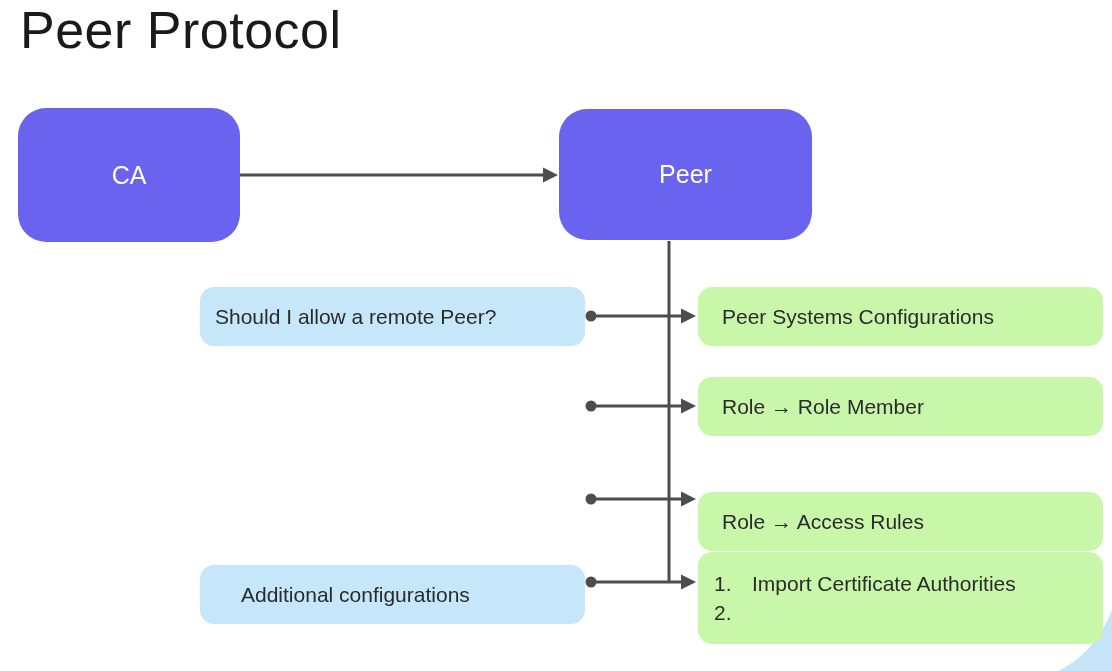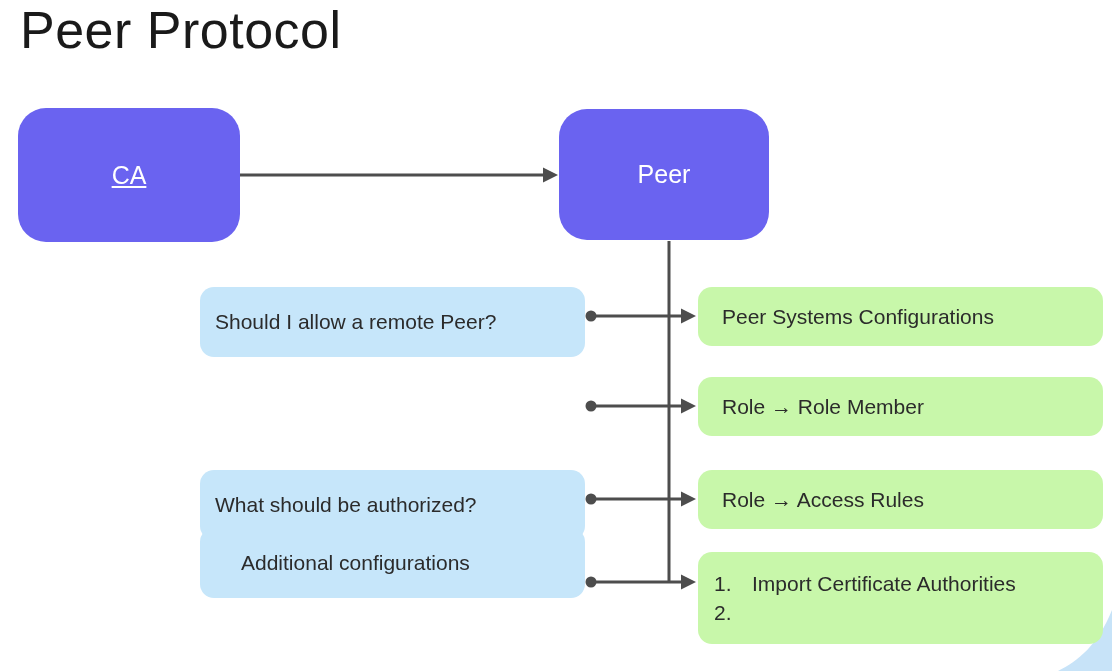--- a/index.html
+++ b/index.html
@@ -44,21 +44,21 @@
     display: flex;
     align-items: center;
     font-size: 21px;
     color: #2b2b2b;
     z-index: 2;
     box-sizing: border-box;
   }
   .qbox {
     left: 200px;
     width: 385px;
-    height: 70px;
+    height: 59px;
     background: #c6e6fa;
     padding-left: 15px;
   }
   .abox {
     left: 698px;
     width: 405px;
     height: 59px;
     background: #c8f7aa;
     padding-left: 24px;
   }
@@ -93,46 +93,43 @@
 <body>
 
 <div class="canvas">
 
   <svg class="corner-layer" width="1112" height="671" viewBox="0 0 1112 671">
     <path d="M 1112,610 C 1098,645 1078,661 1058,671 L 1112,671 Z" fill="#c7e3f8"></path>
   </svg>
 
   <h1 class="page-title">Peer Protocol</h1>
 
-  <div class="node" style="left:18px; top:108px; width:222px; height:134px;text-decoration:underline;">
+  <div class="node" style="left:18px; top:108px; width:222px; height:134px;">
     <span>CA</span>
   </div>
-  <div class="node" style="left:559px; top:109px; width:210px; height:131px;">
+  <div class="node" style="left:559px; top:109px; width:253px; height:131px;">
     <span>Peer</span>
   </div>
 
   <div class="qbox" style="top:287px;">
     <span>Should I allow a remote Peer?</span>
   </div>
   <div class="abox" style="top:287px;">
     <span>Peer Systems Configurations</span>
   </div>
 
   <div class="abox" style="top:377px;align-items:center;">
     <span>Role  →  Role Member</span>
   </div>
 
-  <div class="qbox" style="top:470px;">
-    <span>What should be authorized?</span>
-  </div>
-  <div class="abox" style="top:470px;">
+  <div class="abox" style="top:492px;">
     <span>Role  →  Access Rules</span>
   </div>
 
-  <div class="qbox" style="top:528px;padding-left:41px;">
+  <div class="qbox" style="top:565px;padding-left:41px;">
     <span>Additional configurations</span>
   </div>
   <div class="abox abox-list" style="top:552px;">
     <div class="li">
       <span class="num">1.</span>
       <span>Import Certificate Authorities</span>
     </div>
     <div class="li">
       <span class="num">2.</span>
     </div>

